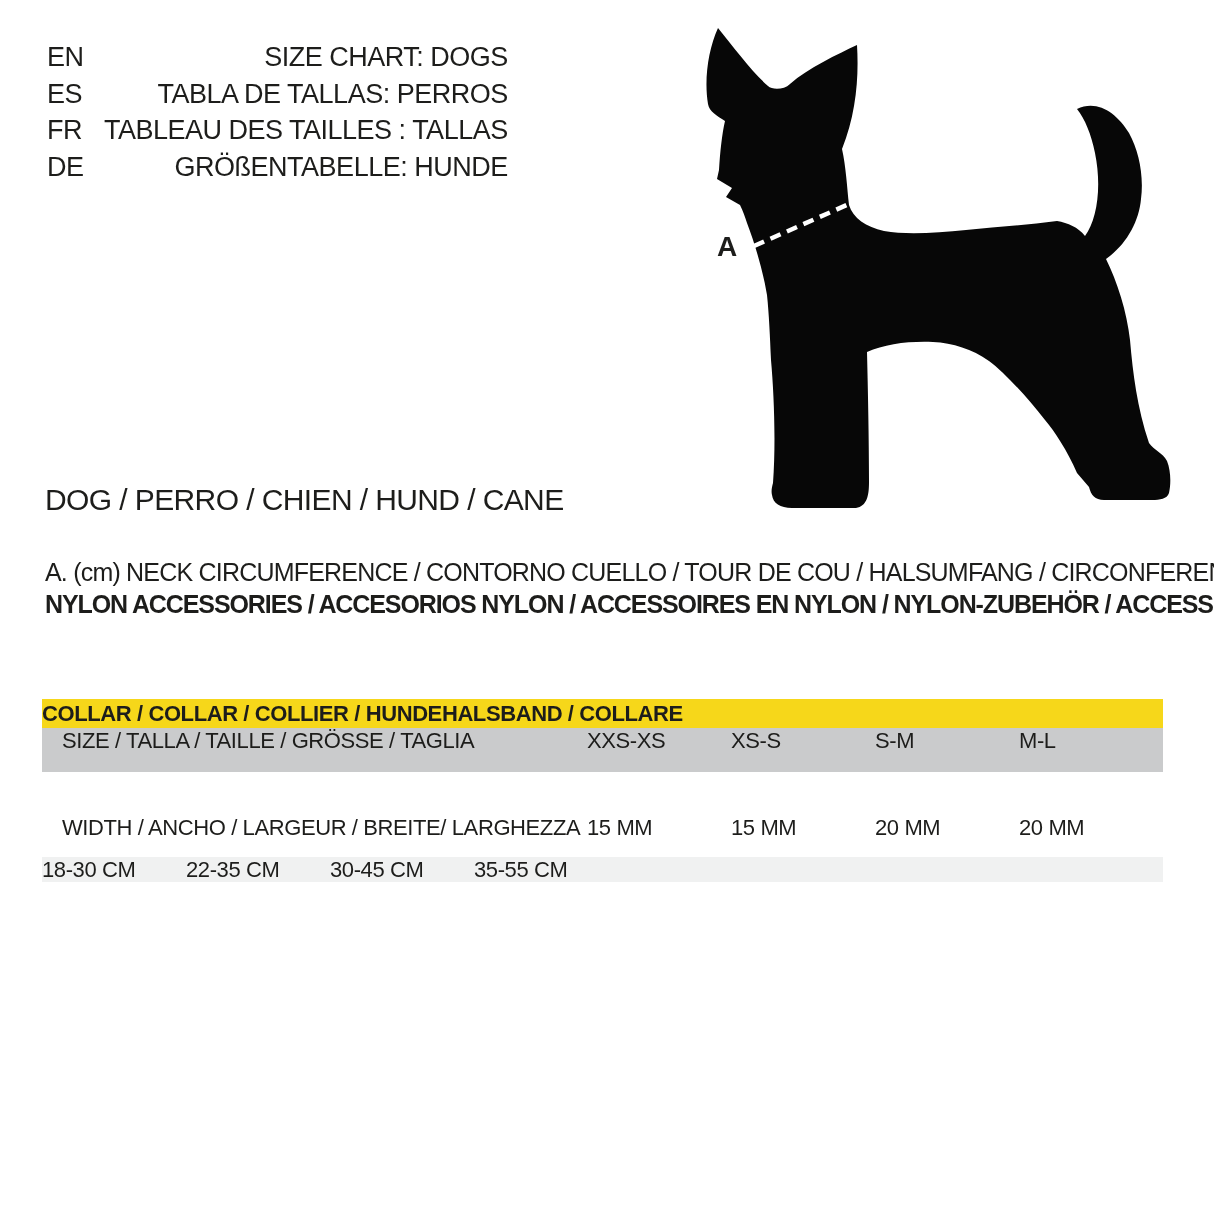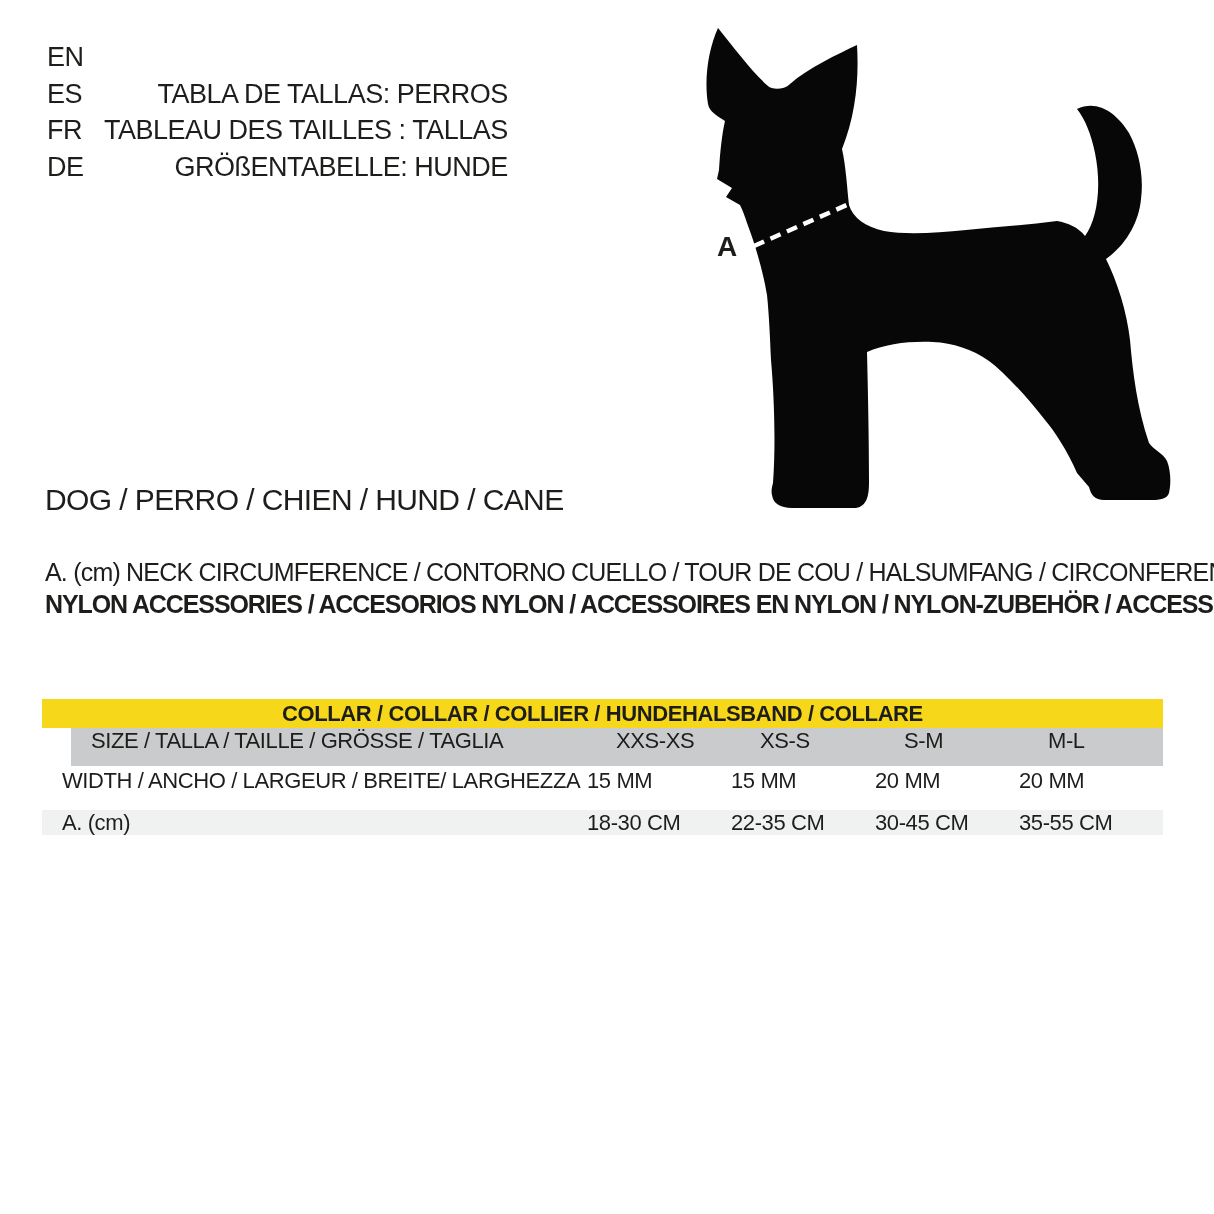--- a/index.html
+++ b/index.html
@@ -44,37 +44,38 @@
   }
   .note2{
     position:absolute;left:45px;top:590px;
     font-size:25px;font-weight:700;letter-spacing:-1.1px;white-space:nowrap;
   }
 
   
   .size-table{position:absolute;left:42px;top:699px;width:1121px;font-size:22px;letter-spacing:-0.4px;}
   .t-header{
     height:29px;line-height:29px;background:var(--yellow);
-    font-weight:700;text-align:center;white-space:nowrap;
+    font-weight:700;white-space:nowrap;
   }
   .t-row{display:flex;white-space:nowrap;}
-  .t-row.gray{background:var(--gray-row);height:38px;line-height:26px;margin-left:29px;}
-  .t-row.white{background:var(--white);height:44px;line-height:30px;}
+  .t-row.gray{background:var(--gray-row);height:44px;line-height:26px;}
+  .t-row.white{background:var(--white);height:44px;line-height:30px;margin-top:41px;}
   .t-row.light{background:var(--light-gray-row);height:25px;line-height:25px;}
   .t-label{flex:0 0 545px;padding-left:20px;text-align:left;}
   .t-cell{flex:0 0 144px;text-align:left;}
 </style>
 </head>
 <body>
 
 <div class="page">
 
   <div class="lang-list">
     <div class="lang-row">
       <span class="lang-code">EN</span>
+      <span class="lang-title">SIZE CHART: DOGS</span>
     </div>
     <div class="lang-row">
       <span class="lang-code">ES</span>
       <span class="lang-title">TABLA DE TALLAS: PERROS</span>
     </div>
     <div class="lang-row">
       <span class="lang-code">FR</span>
       <span class="lang-title">TABLEAU DES TAILLES : TALLAS</span>
     </div>
     <div class="lang-row">
@@ -153,21 +154,20 @@
 
     <div class="t-row white">
       <div class="t-label">WIDTH / ANCHO / LARGEUR / BREITE/ LARGHEZZA</div>
       <div class="t-cell">15 MM</div>
       <div class="t-cell">15 MM</div>
       <div class="t-cell">20 MM</div>
       <div class="t-cell">20 MM</div>
     </div>
 
     <div class="t-row light">
-      <div class="t-label">A. (cm)</div>
       <div class="t-cell">18-30 CM</div>
       <div class="t-cell">22-35 CM</div>
       <div class="t-cell">30-45 CM</div>
       <div class="t-cell">35-55 CM</div>
     </div>
   </div>
 
 </div>
 
 </body></html>

